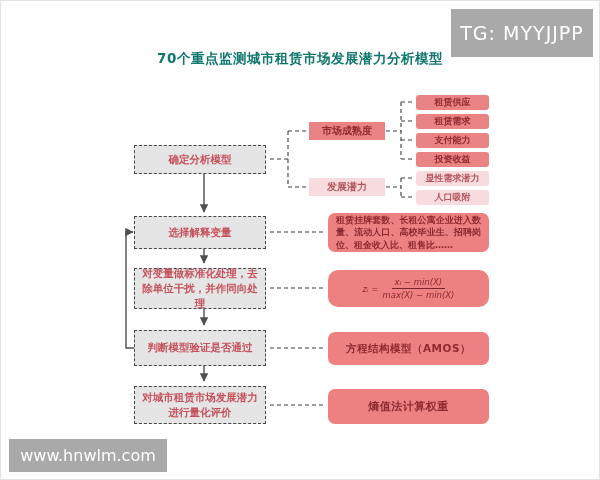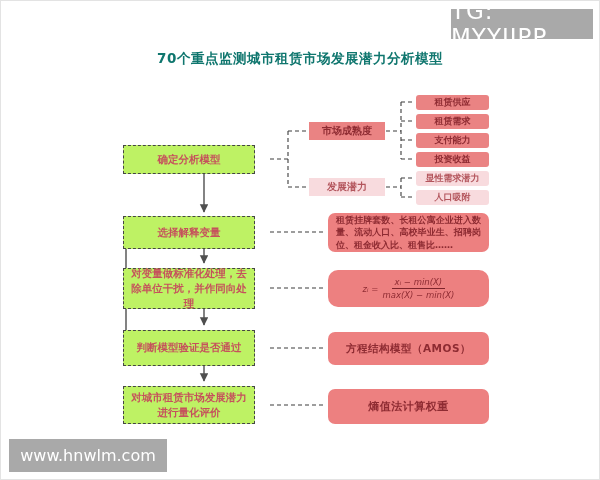--- a/index.html
+++ b/index.html
@@ -9,26 +9,26 @@
     box-sizing:border-box;border:1px solid #e3e3e3;overflow:hidden;
   }
   .title{
     position:absolute;top:49px;left:0;width:100%;text-align:center;
     font-size:13.5px;font-weight:bold;color:#0f766e;letter-spacing:.5px;
   }
   .badge{
     position:absolute;background:#a9a9a9;color:#ffffff;
     display:flex;align-items:center;justify-content:center;
   }
-  .badge.tg{top:8px;left:450px;width:142px;height:30px;font-size:23px;letter-spacing:1px;}
+  .badge.tg{top:8px;left:450px;width:142px;height:48px;font-size:19px;letter-spacing:1px;}
   .badge.site{top:438px;left:8px;width:158px;height:33px;font-size:16px;}
   
   .flowbox{
-    position:absolute;left:122px;width:132px;box-sizing:border-box;
-    background:#bef264;border:1.4px dashed #454545;
+    position:absolute;left:133px;width:132px;box-sizing:border-box;
+    background:#e5e5e5;border:1.4px dashed #454545;
     color:#c5525c;font-weight:bold;font-size:10.5px;line-height:1.45;
     display:flex;align-items:center;justify-content:center;text-align:center;
     padding:2px 6px;
   }
   
   .pill{
     position:absolute;box-sizing:border-box;border-radius:0;
     display:flex;align-items:center;justify-content:center;text-align:center;
     font-weight:bold;
   }

